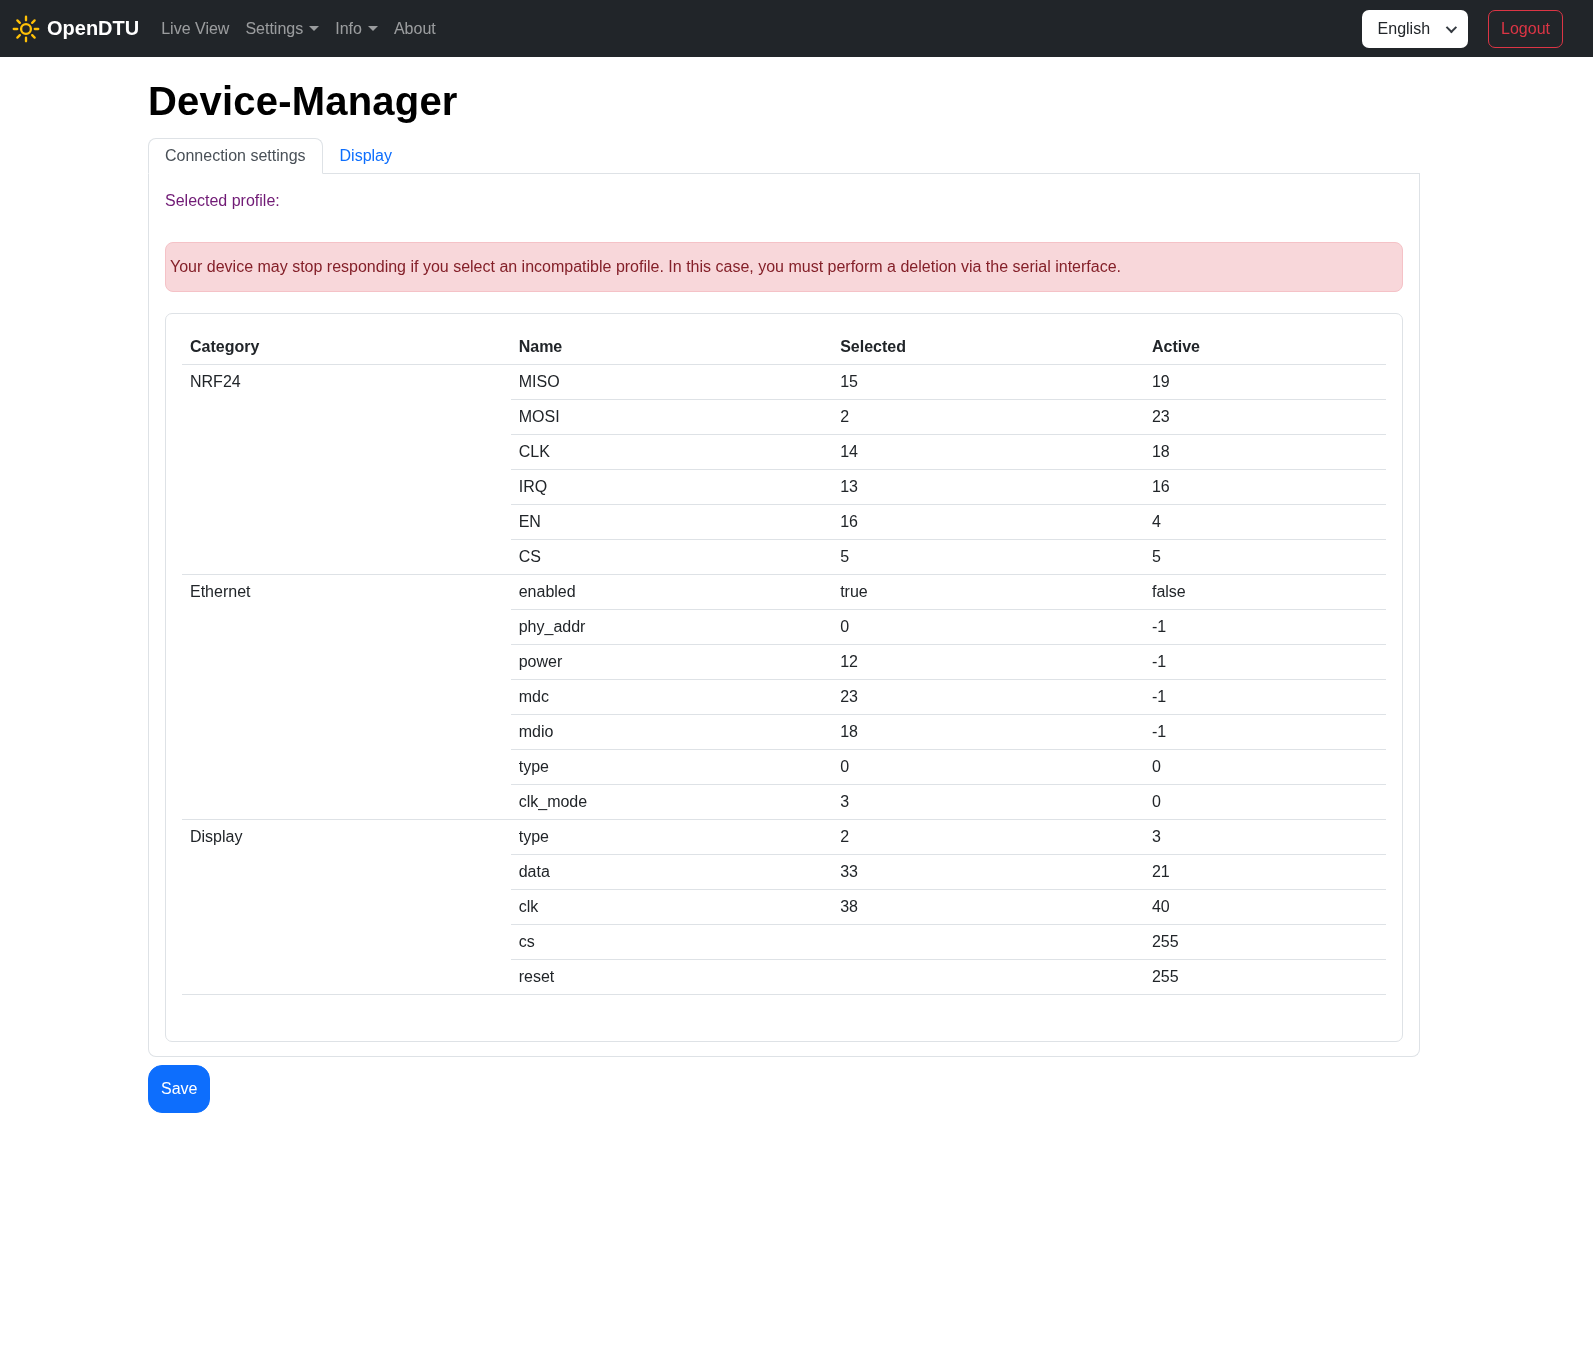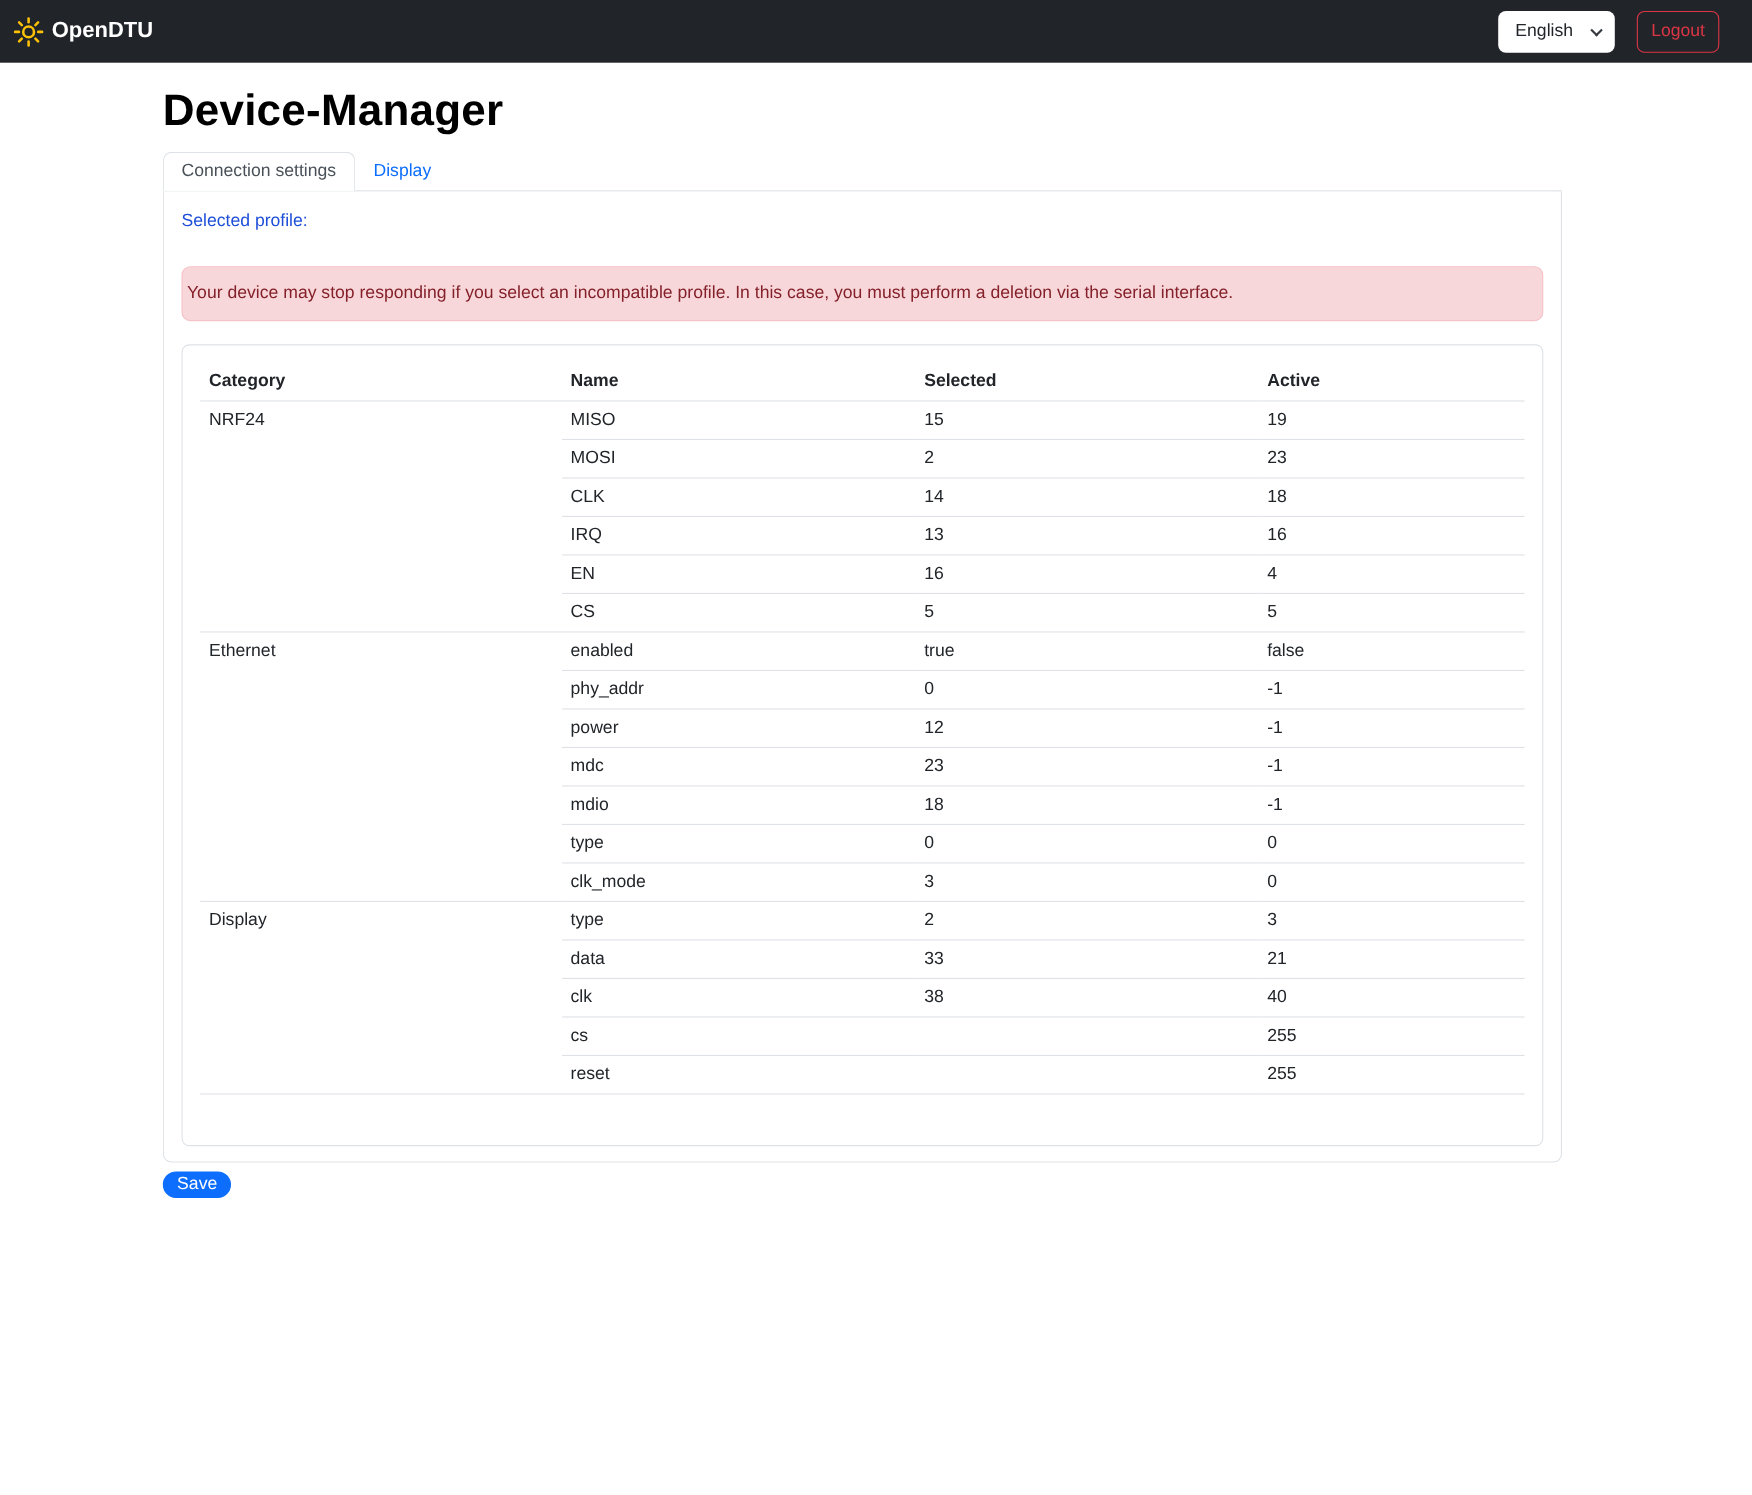--- a/index.html
+++ b/index.html
@@ -113,21 +113,21 @@
 
   .tab-content {
     border: 1px solid #dee2e6;
     border-top: none;
     border-radius: 0 0 8px 8px;
     padding: 18px 16px 14px 16px;
   }
 
   
   .profile-row { display: flex; align-items: center; }
-  .profile-label { width: 211px; font-size: 16px; color: #1d4ed8; }
+  .profile-label { width: 211px; font-size: 16px; color: #701a75; }
   .select-box {
     flex: 1;
     height: 38px;
     border: 1px solid #ced4da;
     border-radius: 7px;
     display: flex;
     align-items: center;
     padding: 0 16px 0 12px;
     font-size: 16px;
     color: #212529;
@@ -184,21 +184,21 @@
     height: 24px;
   }
 
   
   .save-btn {
     margin-top: 8px;
     background: #0d6efd;
     color: #ffffff;
     border: 1px solid #0d6efd;
     border-radius: 14px;
-    padding: 2px 12px;
+    padding: 14px 12px;
     font-size: 16px;
     font-family: inherit;
     cursor: pointer;
   }
 </style>
 </head>
 <body>
 
 <nav class="navbar">
   <a class="brand">
@@ -210,20 +210,36 @@
         <line x1="1.5" y1="12" x2="4.5" y2="12"></line>
         <line x1="19.5" y1="12" x2="22.5" y2="12"></line>
         <line x1="4.6" y1="4.6" x2="6.7" y2="6.7"></line>
         <line x1="17.3" y1="17.3" x2="19.4" y2="19.4"></line>
         <line x1="4.6" y1="19.4" x2="6.7" y2="17.3"></line>
         <line x1="17.3" y1="6.7" x2="19.4" y2="4.6"></line>
       </svg>
     </span>
     <span>OpenDTU</span>
   </a>
+  <div class="nav-links">
+    <a class="nav-link">
+      <span>Live View</span>
+    </a>
+    <a class="nav-link">
+      <span>Settings</span>
+      <span class="caret"></span>
+    </a>
+    <a class="nav-link">
+      <span>Info</span>
+      <span class="caret"></span>
+    </a>
+    <a class="nav-link">
+      <span>About</span>
+    </a>
+  </div>
   <div class="nav-right">
     <div class="lang-select">
       <span>English</span>
       <span class="chev"></span>
     </div>
     <button class="logout-btn">Logout</button>
   </div>
 </nav>
 
 <main class="main">

